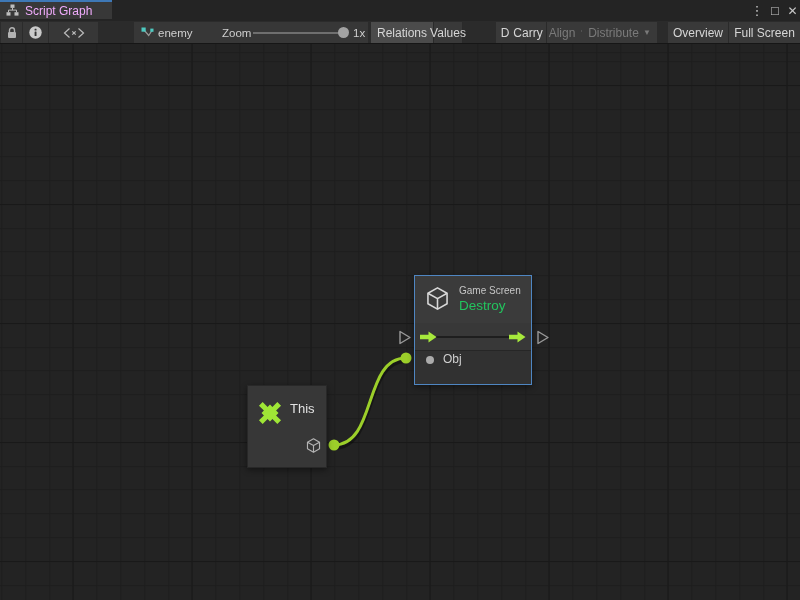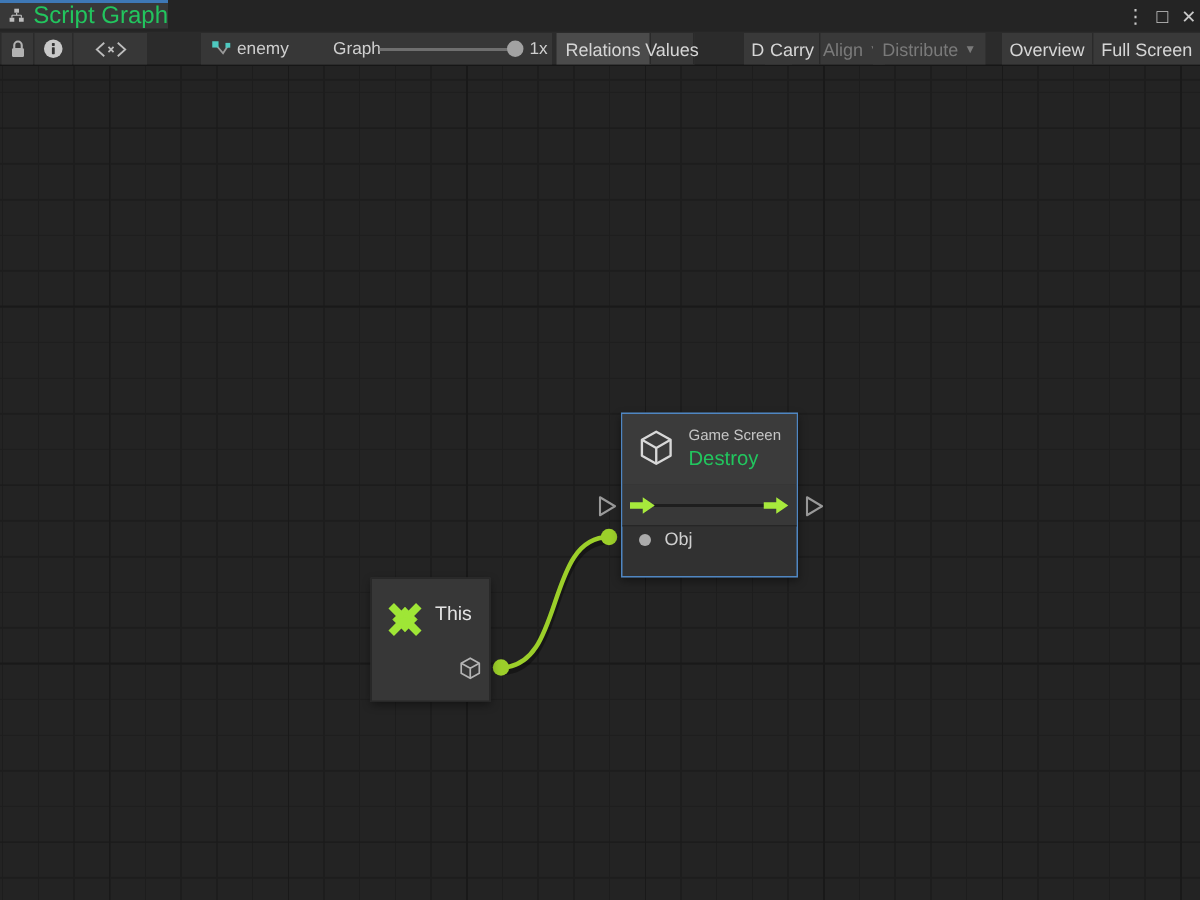--- a/index.html
+++ b/index.html
@@ -3,21 +3,21 @@
 <meta charset="utf-8">
 <style>
   html,body{margin:0;padding:0;background:#111;}
   #app{position:relative;width:800px;height:600px;overflow:hidden;
        font-family:"Liberation Sans","DejaVu Sans",sans-serif;
        background:#232323;-webkit-font-smoothing:antialiased;}
   
   .titlebar{position:absolute;left:0;top:0;width:800px;height:21px;background:#242424;}
   .tab{position:absolute;left:0;top:0;width:112px;height:19px;background:#383838;
        border-top:2px solid #3e78b6;display:flex;align-items:center;gap:6px;padding-left:6px;box-sizing:border-box;}
-  .tab-label{font-size:16px;color:#22c55e;white-space:nowrap;}
+  .tab-label{font-size:12px;color:#f0abfc;white-space:nowrap;}
   .winctl{position:absolute;top:0;height:21px;display:flex;align-items:center;justify-content:center;
           color:#c8c8c8;cursor:default;}
   
   .toolbar{position:absolute;left:0;top:21px;width:800px;height:23px;background:#2b2b2b;
            border-bottom:1px solid #161616;box-sizing:border-box;}
   .seg{position:absolute;top:1px;height:21px;background:#373737;}
   .tbtn{position:absolute;top:1px;height:21px;background:#393939;color:#d6d6d6;font-size:12px;
         display:flex;align-items:center;justify-content:center;gap:4px;white-space:nowrap;box-sizing:border-box;
         border-right:1px solid #2a2a2a;}
   .tbtn.active{background:#4b4b4b;}
@@ -102,21 +102,21 @@
 
     <div class="seg" style="left:134px;width:234px;"></div>
     <div class="tool-ico" style="left:138px;width:18px;">
       <svg width="14" height="14" viewBox="0 0 14 14">
         <path d="M4,4 L8.7,9.5 L12,4.5" stroke="#9a9a9a" stroke-width="1.2" fill="none"></path>
         <rect x="1.5" y="1.5" width="4.2" height="4.2" fill="#4ec9c0"></rect>
         <rect x="10.3" y="2.6" width="3.2" height="3.2" fill="#4ec9c0"></rect>
       </svg>
     </div>
     <div class="tlabel" style="left:158px;">enemy</div>
-    <div class="tlabel" style="left:222px;">Graph</div>
+    <div class="tlabel" style="left:222px;">Zoom</div>
     <div class="slider-track"></div>
     <div class="slider-handle"></div>
     <div class="tlabel" style="left:353px;">1x</div>
 
     <div class="tbtn active" style="left:371px;width:63px;">
       <span>Relations</span>
     </div>
     <div class="tbtn" style="left:434px;width:29px;">
       <span>Values</span>
     </div>

